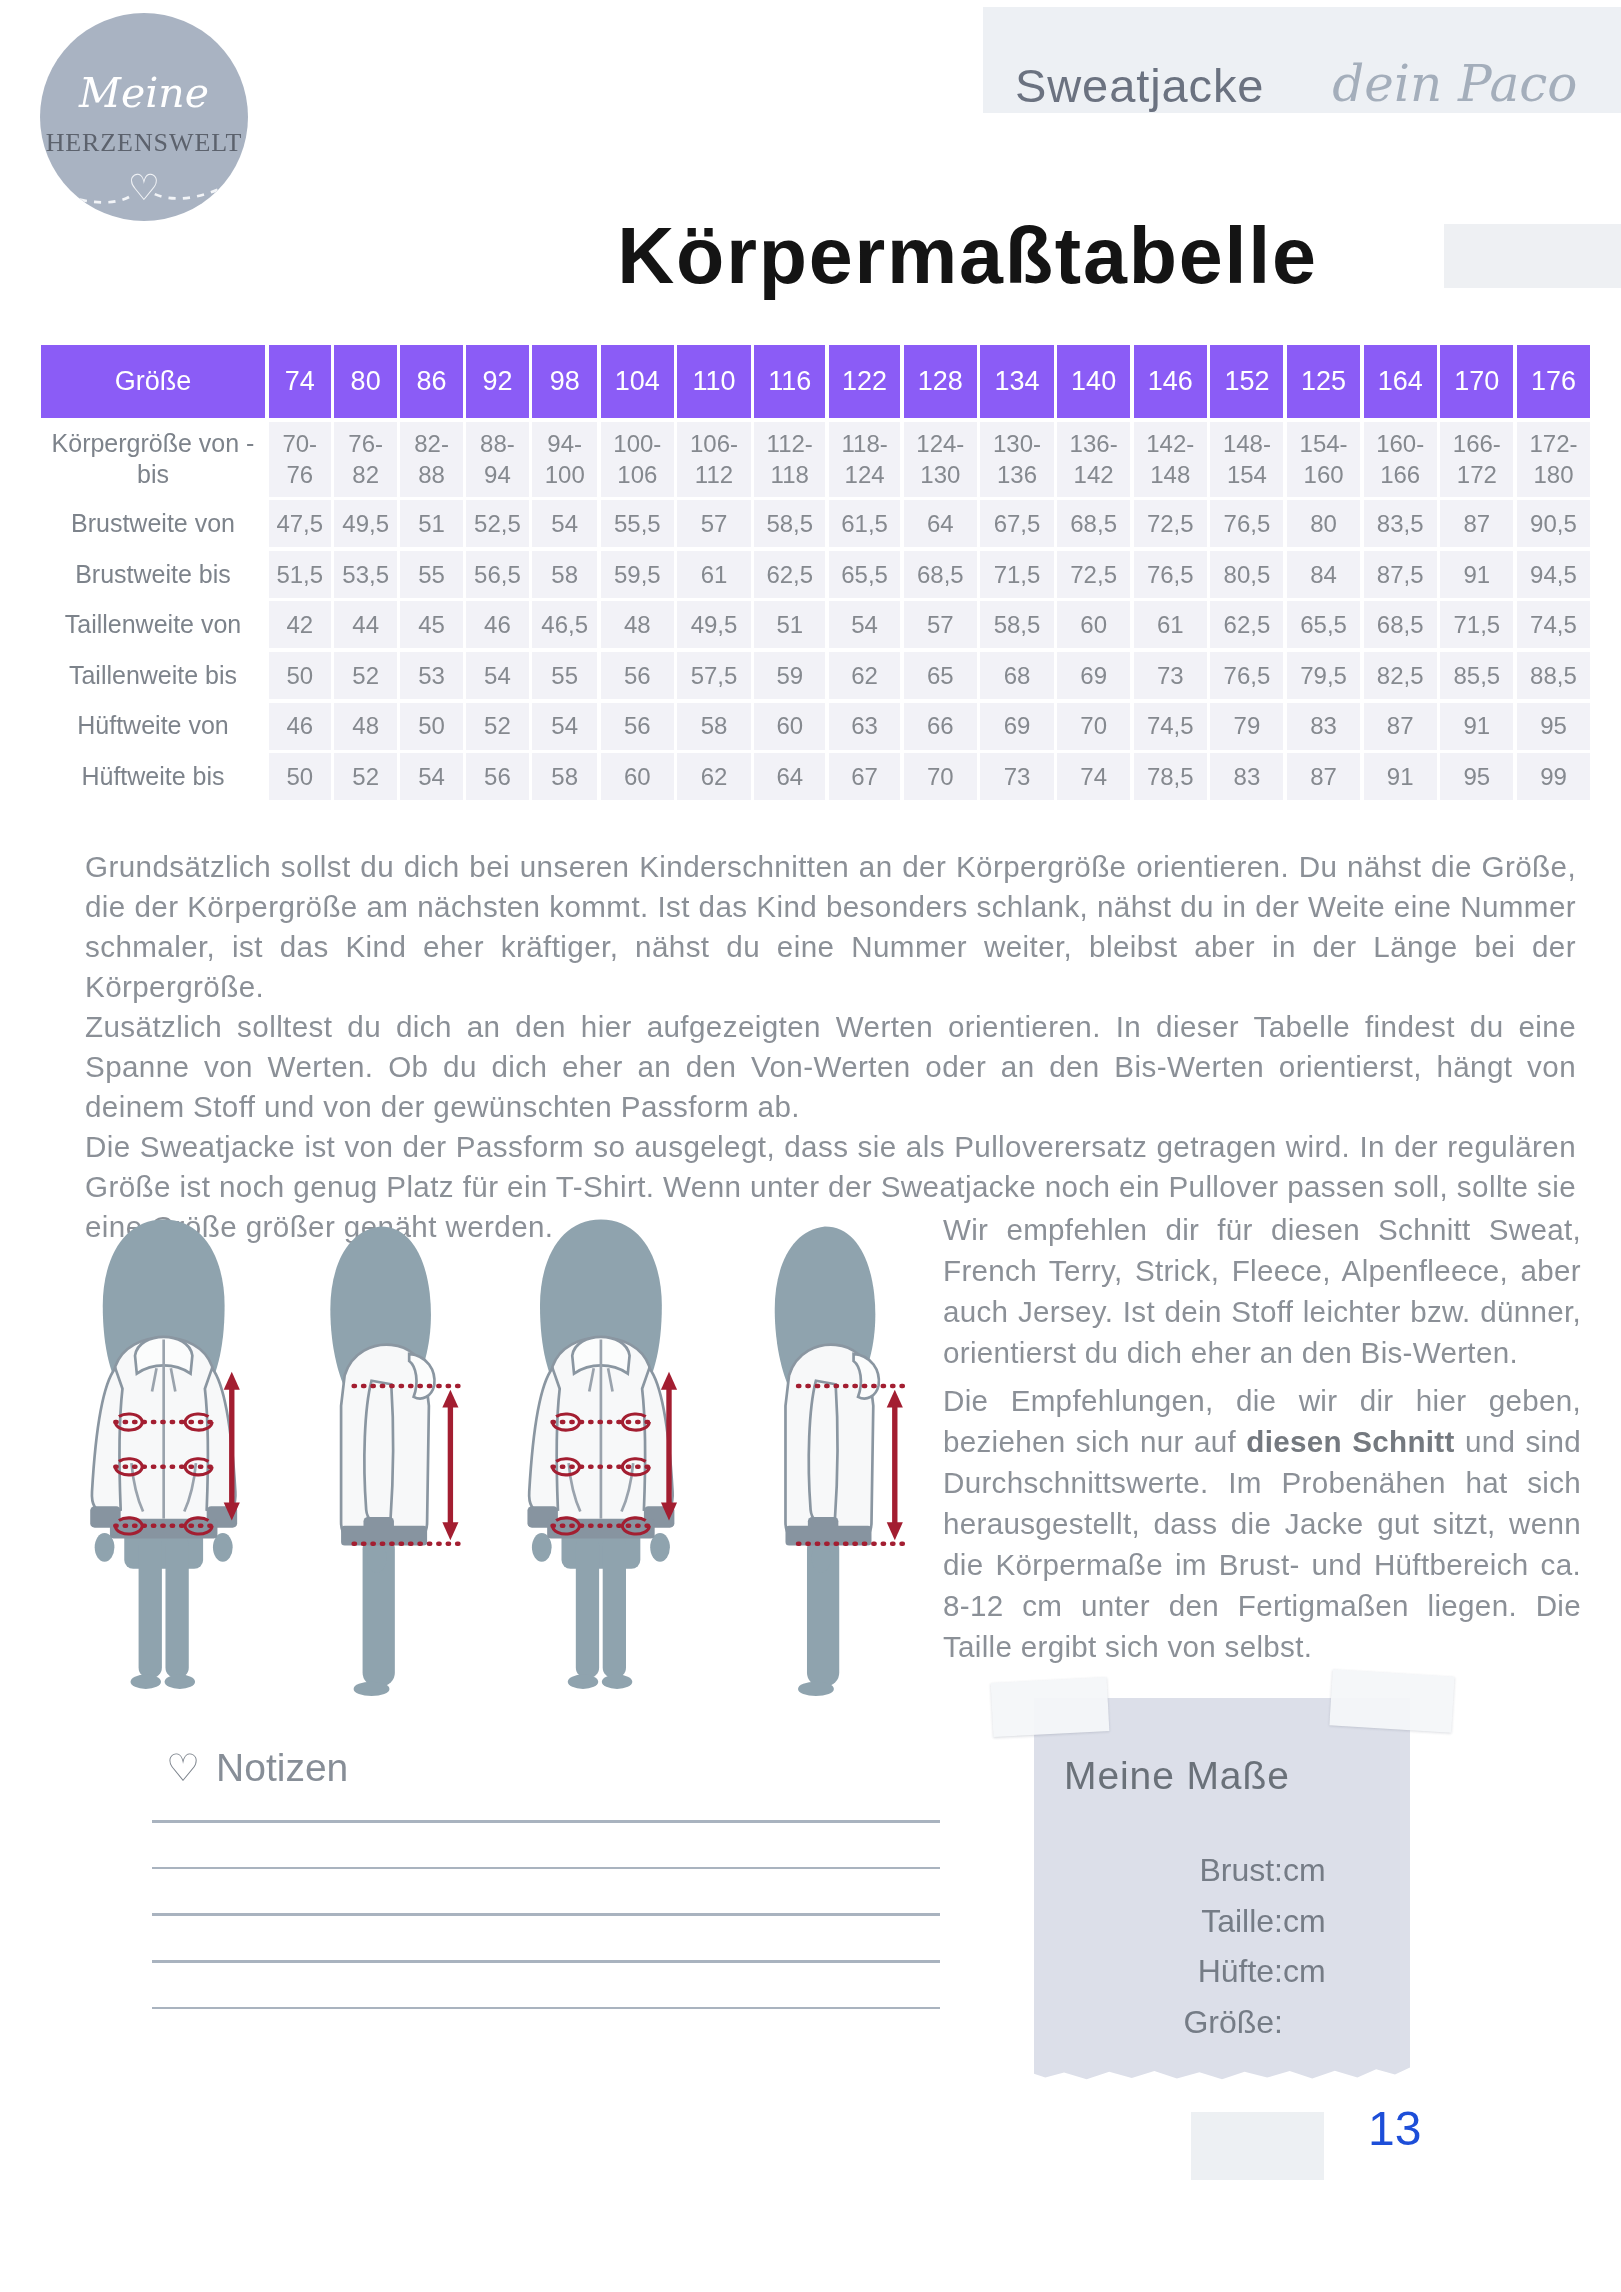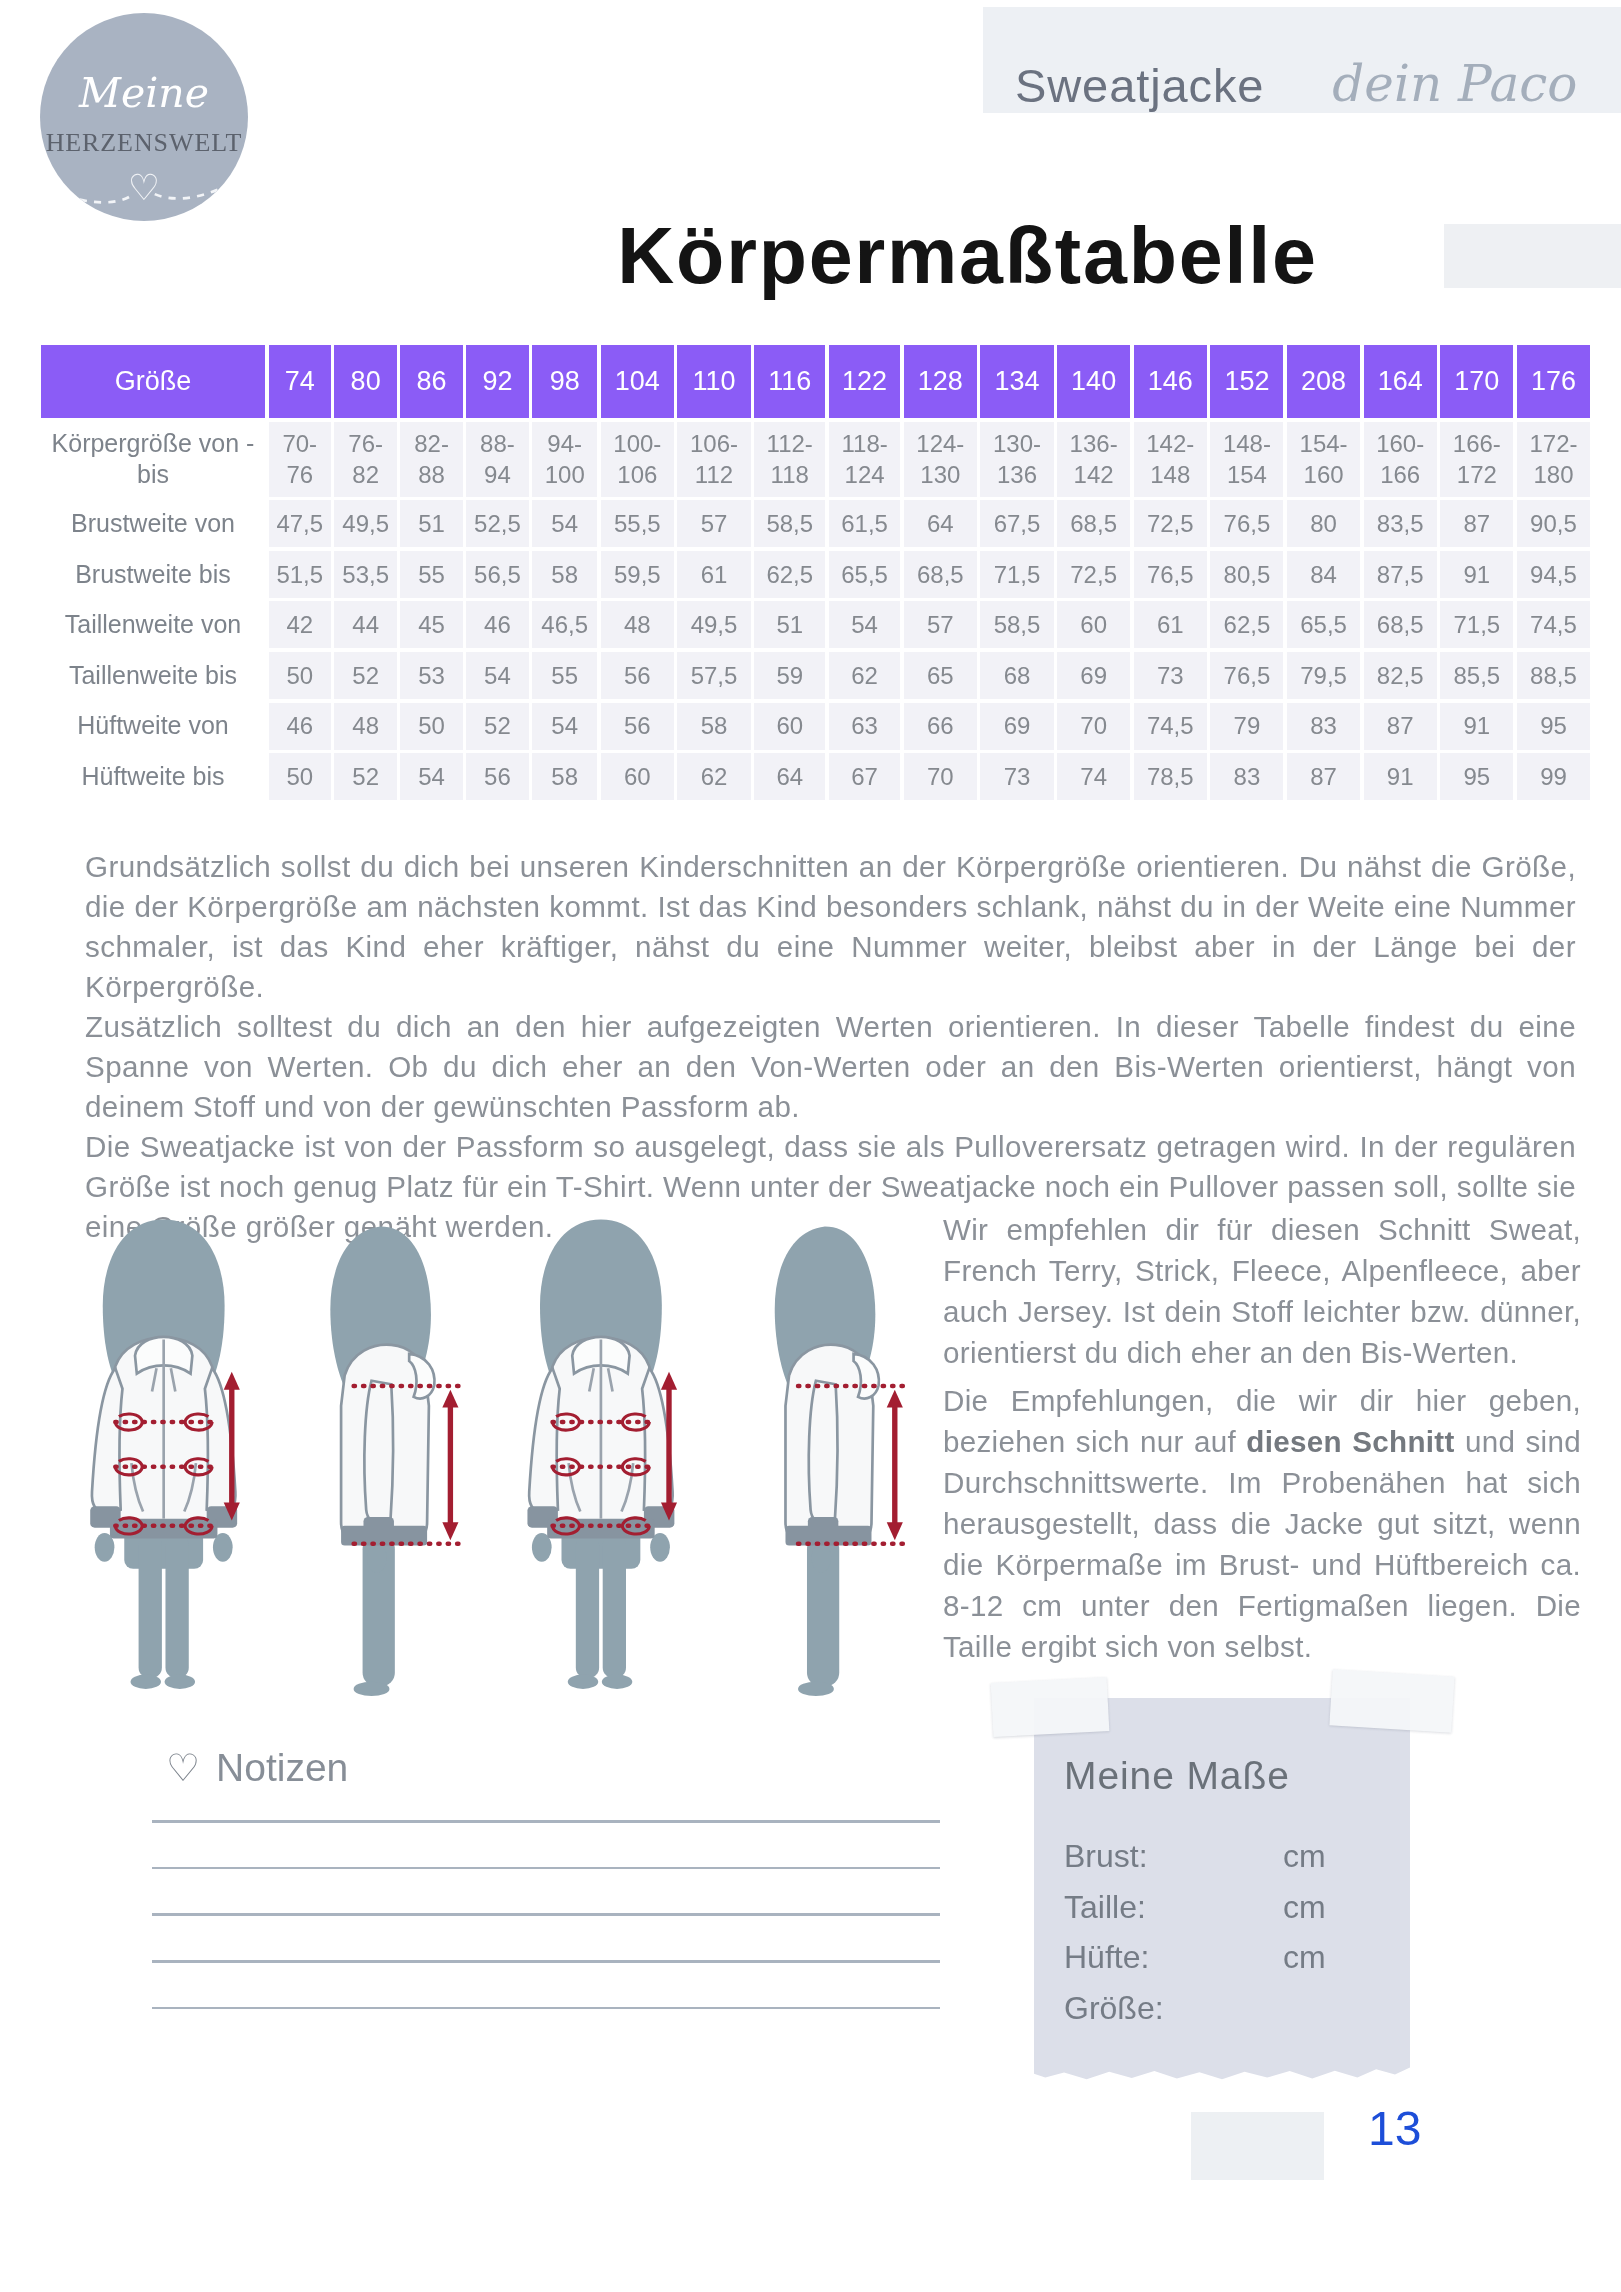--- a/index.html
+++ b/index.html
@@ -61,21 +61,21 @@
   .notes-head .heart{font-size:38px;color:#7d848d;}
   .notes-lines{position:absolute;left:152px;top:1820px;width:788px;}
   .note-line{height:2.7px;background:#a9b3bf;margin-bottom:44px;}
 
   
   .mass-paper{position:absolute;left:1034px;top:1698px;width:376px;height:385px;background:#dcdfe9;
         clip-path:polygon(0 0,100% 0,100% 96%,96% 97.8%,91% 96.4%,86% 98.6%,80% 96.8%,74% 98.8%,
         68% 96.9%,62% 98.6%,56% 97.1%,50% 99%,44% 97.2%,38% 98.8%,32% 96.9%,26% 98.7%,
         20% 97.1%,14% 99%,8% 97.3%,3% 98.6%,0 97.6%);}
   .mass-title{margin:56px 0 0 30px;font-size:39px;color:#6a7179;letter-spacing:0.9px;}
-  .mass-rows{margin:39px 0 0 30px;}
+  .mass-rows{margin:53px 0 0 30px;text-align:right;}
   .mass-row{display:flex;font-size:32px;color:#757c86;margin-bottom:11.6px;height:39px;align-items:center;}
   .mass-row .m-label{width:219px;}
   .mass-row.last{margin-top:10.7px;}
   .tape{position:absolute;background:#f5f7f9;opacity:0.95;box-shadow:0 0.9px 2.7px rgba(90,100,120,0.25);}
   .tape-l{left:992px;top:1680px;width:116px;height:54px;transform:rotate(-3deg);}
   .tape-r{left:1331px;top:1673px;width:122px;height:56px;transform:rotate(3.5deg);}
 
   
   .footer-accent{position:absolute;left:1191px;top:2112px;width:133px;height:68px;background:#edf0f3;}
   .page-number{position:absolute;left:1368px;top:2101px;font-size:48px;color:#1d4ed8;}
@@ -109,21 +109,21 @@
     <div class="th">98</div>
     <div class="th">104</div>
     <div class="th">110</div>
     <div class="th">116</div>
     <div class="th">122</div>
     <div class="th">128</div>
     <div class="th">134</div>
     <div class="th">140</div>
     <div class="th">146</div>
     <div class="th">152</div>
-    <div class="th">208</div>
+    <div class="th">125</div>
     <div class="th">164</div>
     <div class="th">170</div>
     <div class="th">176</div>
     <div class="rl tall">Körpergröße von - bis</div>
     <div class="cell tall two-line">70-76</div>
     <div class="cell tall two-line">76-82</div>
     <div class="cell tall two-line">82-88</div>
     <div class="cell tall two-line">88-94</div>
     <div class="cell tall two-line">94-100</div>
     <div class="cell tall two-line">100-106</div>

